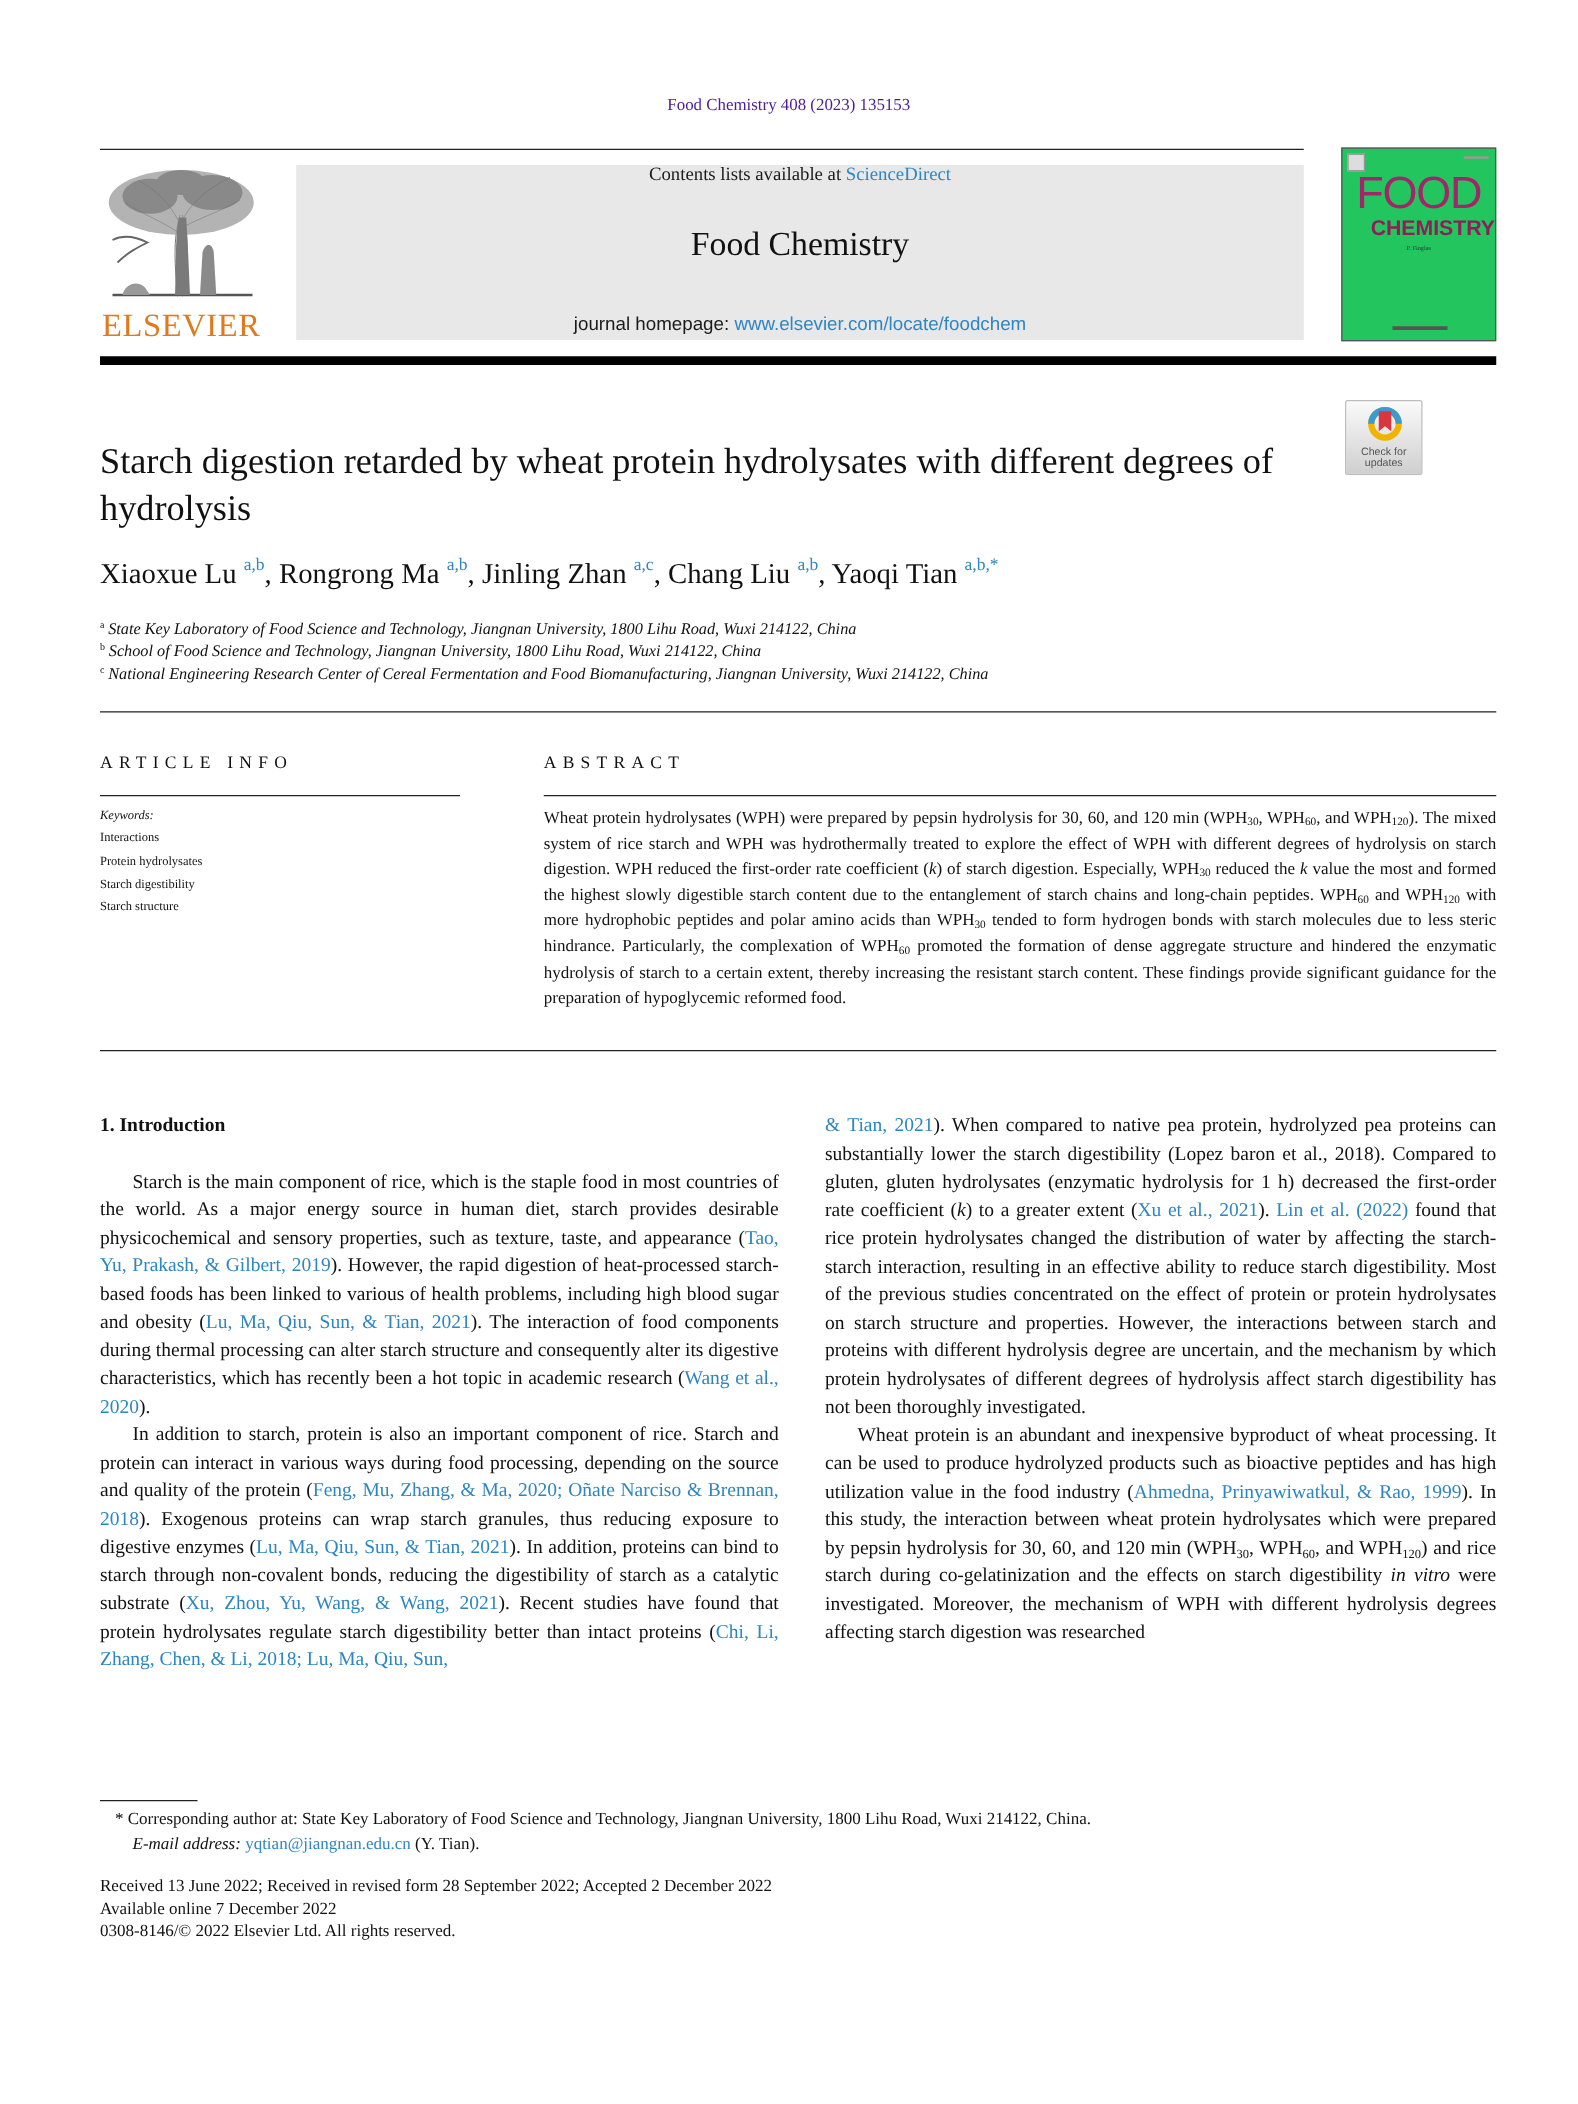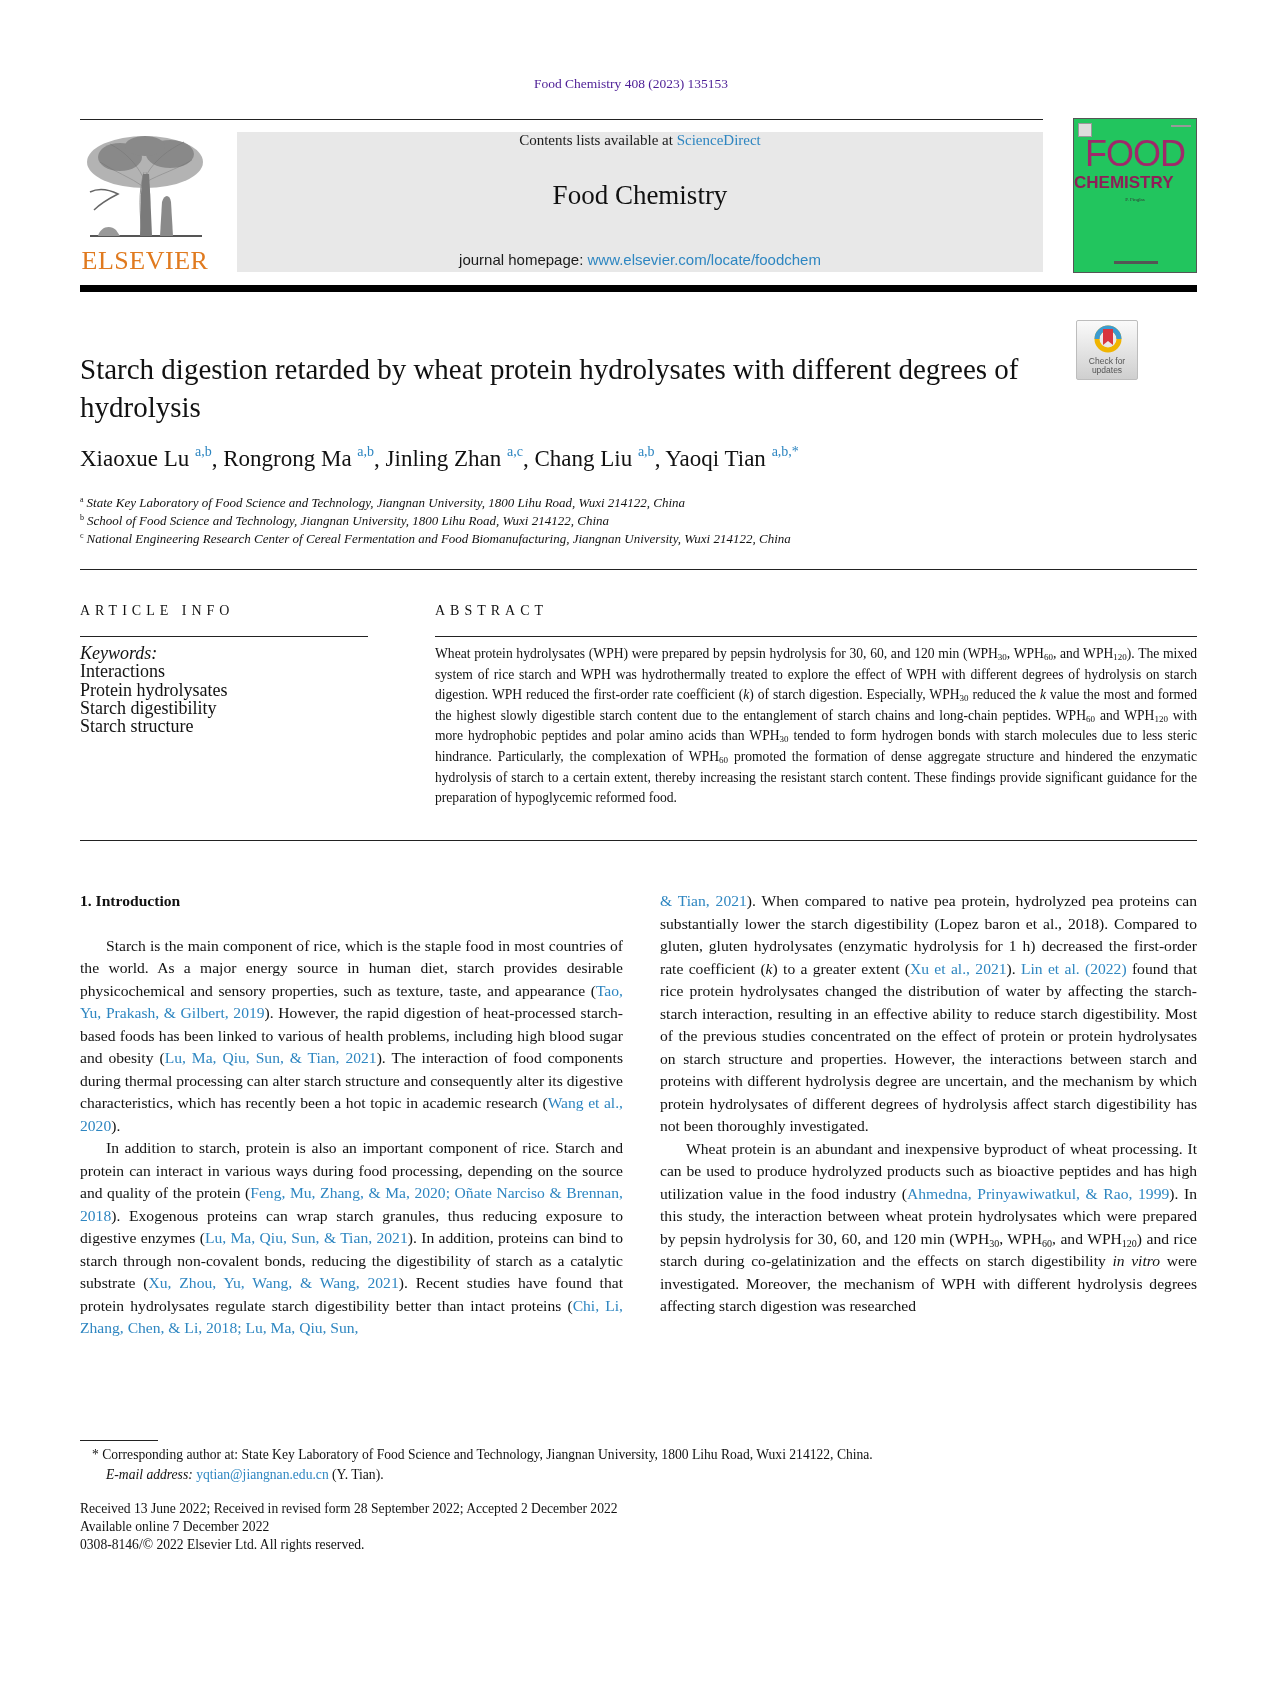--- a/index.html
+++ b/index.html
@@ -22,21 +22,21 @@
   #journal-banner { left: 237px; top: 132px; width: 806px; height: 140px; background: #e8e8e8; }
   #contents-line { position: absolute; left: 0; width: 100%; top: 0px; text-align: center; font-size: 15px; color: #1a1a1a; }
   #journal-name { position: absolute; left: 0; width: 100%; top: 48px; text-align: center; font-size: 27px; color: #111; }
   #homepage-line { position: absolute; left: 0; width: 100%; top: 119px; text-align: center; font-size: 15px; color: #1a1a1a; font-family: "Liberation Sans", sans-serif; }
 
   
   #journal-cover { left: 1073px; top: 118px; width: 124px; height: 155px; border: 1px solid #555; background: #22c55e; }
   #cover-elsevier-mini { position: absolute; left: 4px; top: 4px; width: 14px; height: 14px; border: 1px solid #999; background: #ddd; }
   #cover-issn { position: absolute; right: 5px; top: 6px; width: 20px; height: 2px; background: #999; }
   #cover-food { position: absolute; left: 0; width: 100%; top: 14px; text-align: center; font-family: "Liberation Sans", sans-serif; font-size: 36px; color: #a0286a; font-weight: 300; letter-spacing: -1px; }
-  #cover-chemistry { position: absolute; left: 0; width: 100%; top: 54px; text-align: left; font-family: "Liberation Sans", sans-serif; font-size: 17px; color: #8e1f58; font-weight: bold; }
+  #cover-chemistry { position: absolute; left: 0; width: 100%; top: 54px; text-align: right; font-family: "Liberation Sans", sans-serif; font-size: 17px; color: #8e1f58; font-weight: bold; }
   #cover-editor { position: absolute; left: 0; width: 100%; top: 78px; text-align: center; font-size: 5px; color: #333; }
   #cover-footer { position: absolute; left: 40px; width: 44px; bottom: 8px; height: 3px; background: #555; }
 
   #thick-rule { left: 80px; top: 285px; width: 1117px; height: 7px; background: #000; }
 
   
   #check-updates { left: 1076px; top: 320px; width: 62px; height: 60px; border-radius: 2px; background: linear-gradient(#fafafa, #cfcfcf); border: 1px solid #bdbdbd; }
   #check-updates svg { position: absolute; left: 17px; top: 4px; }
   #check-updates-label { position: absolute; left: 0; width: 100%; top: 36px; text-align: center; font-family: "Liberation Sans", sans-serif; font-size: 8.5px; line-height: 9px; color: #555; }
 
@@ -52,21 +52,21 @@
   .rule { background: #222; height: 1px; }
   #rule-after-affil { left: 80px; top: 569px; width: 1117px; }
 
   
   .caps-heading { font-size: 14px; letter-spacing: 5px; color: #111; }
   #article-info-heading { left: 80px; top: 603px; }
   #abstract-heading { left: 435px; top: 603px; }
   #rule-info { left: 80px; top: 636px; width: 288px; }
   #rule-abstract { left: 435px; top: 636px; width: 762px; }
 
-  #keywords { left: 80px; top: 644px; font-size: 18px; line-height: 18.3px; color: #111; }
+  #keywords { left: 80px; top: 644px; font-size: 10px; line-height: 18.3px; color: #111; }
   #keywords-label { font-style: italic; }
 
   #abstract-text { left: 435px; top: 644px; width: 762px; font-size: 13.6px; line-height: 20.6px; text-align: justify; color: #111; }
   #abstract-text sub { font-size: 9px; vertical-align: -2px; line-height: 0; }
 
   #rule-after-abstract { left: 80px; top: 840px; width: 1117px; }
 
   
   .col { font-size: 15.6px; line-height: 22.5px; text-align: justify; color: #111; }
   .col p { text-indent: 26px; }

